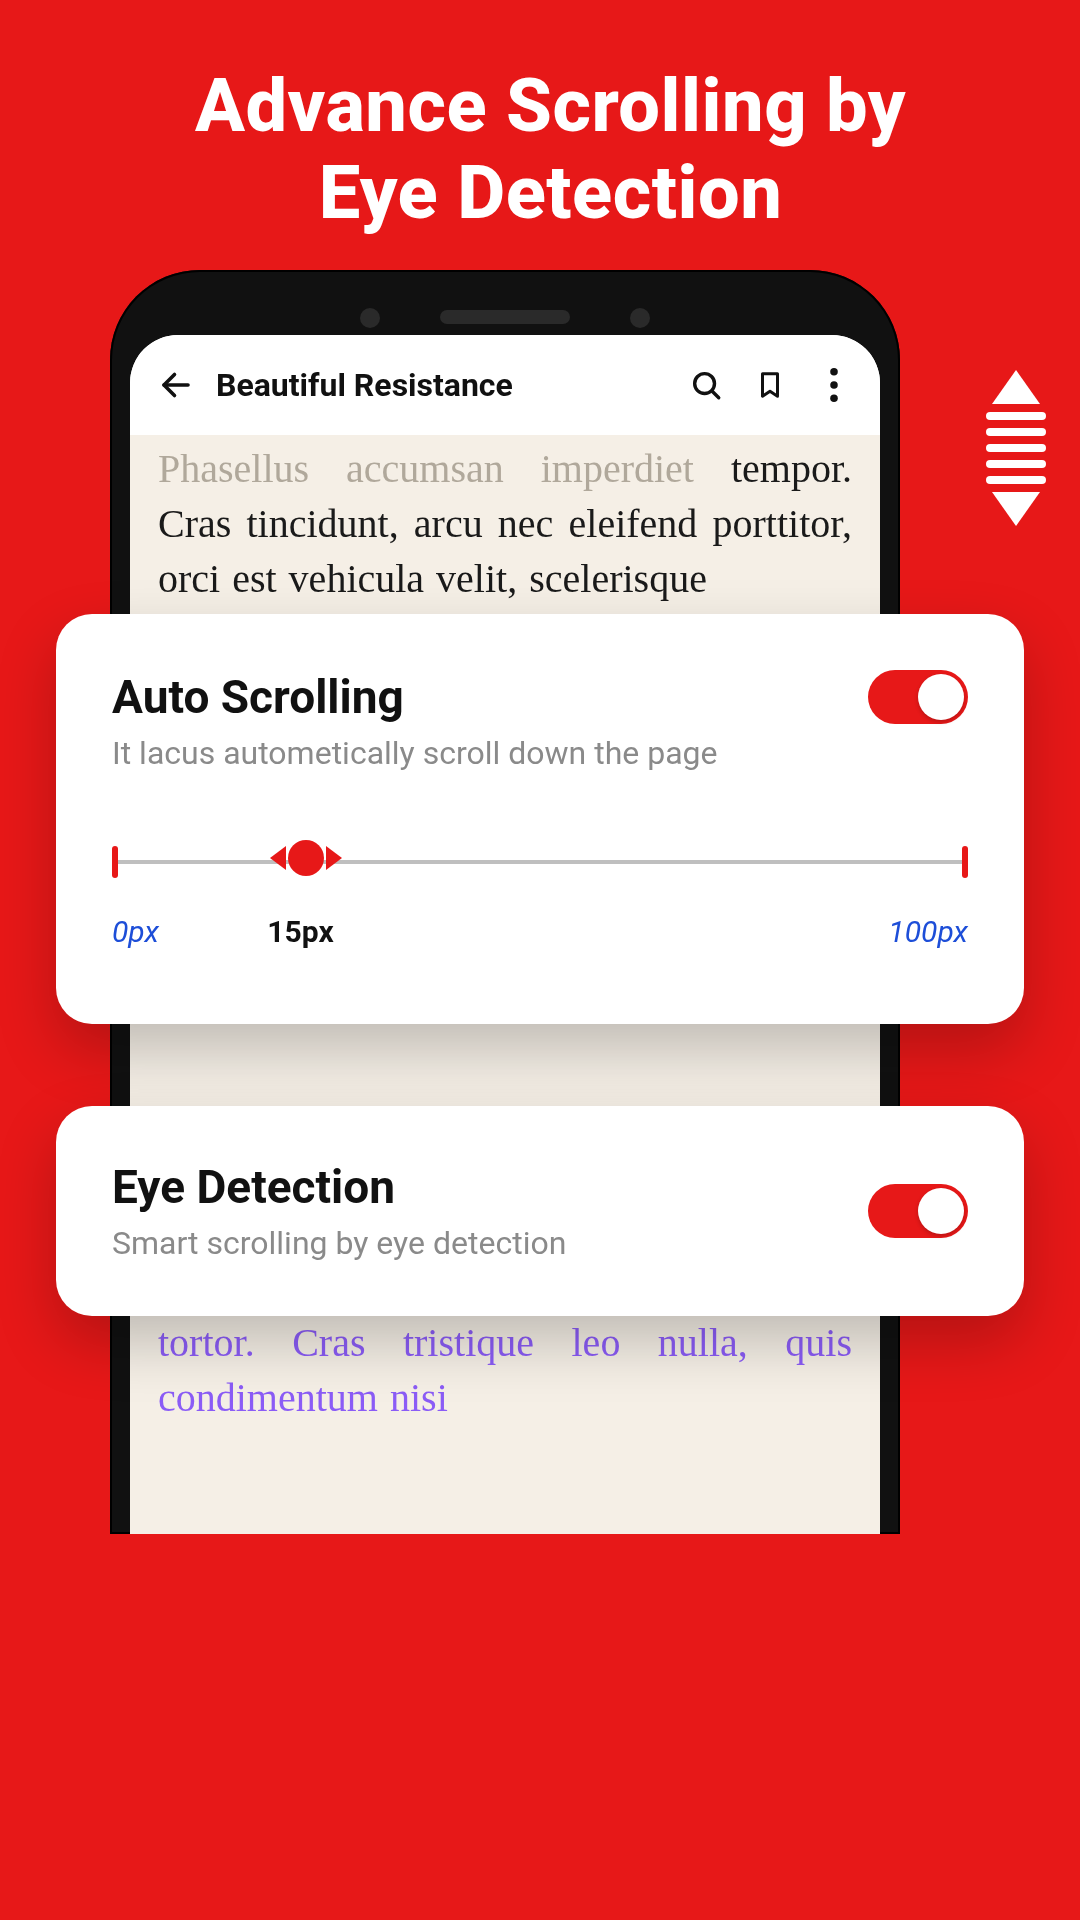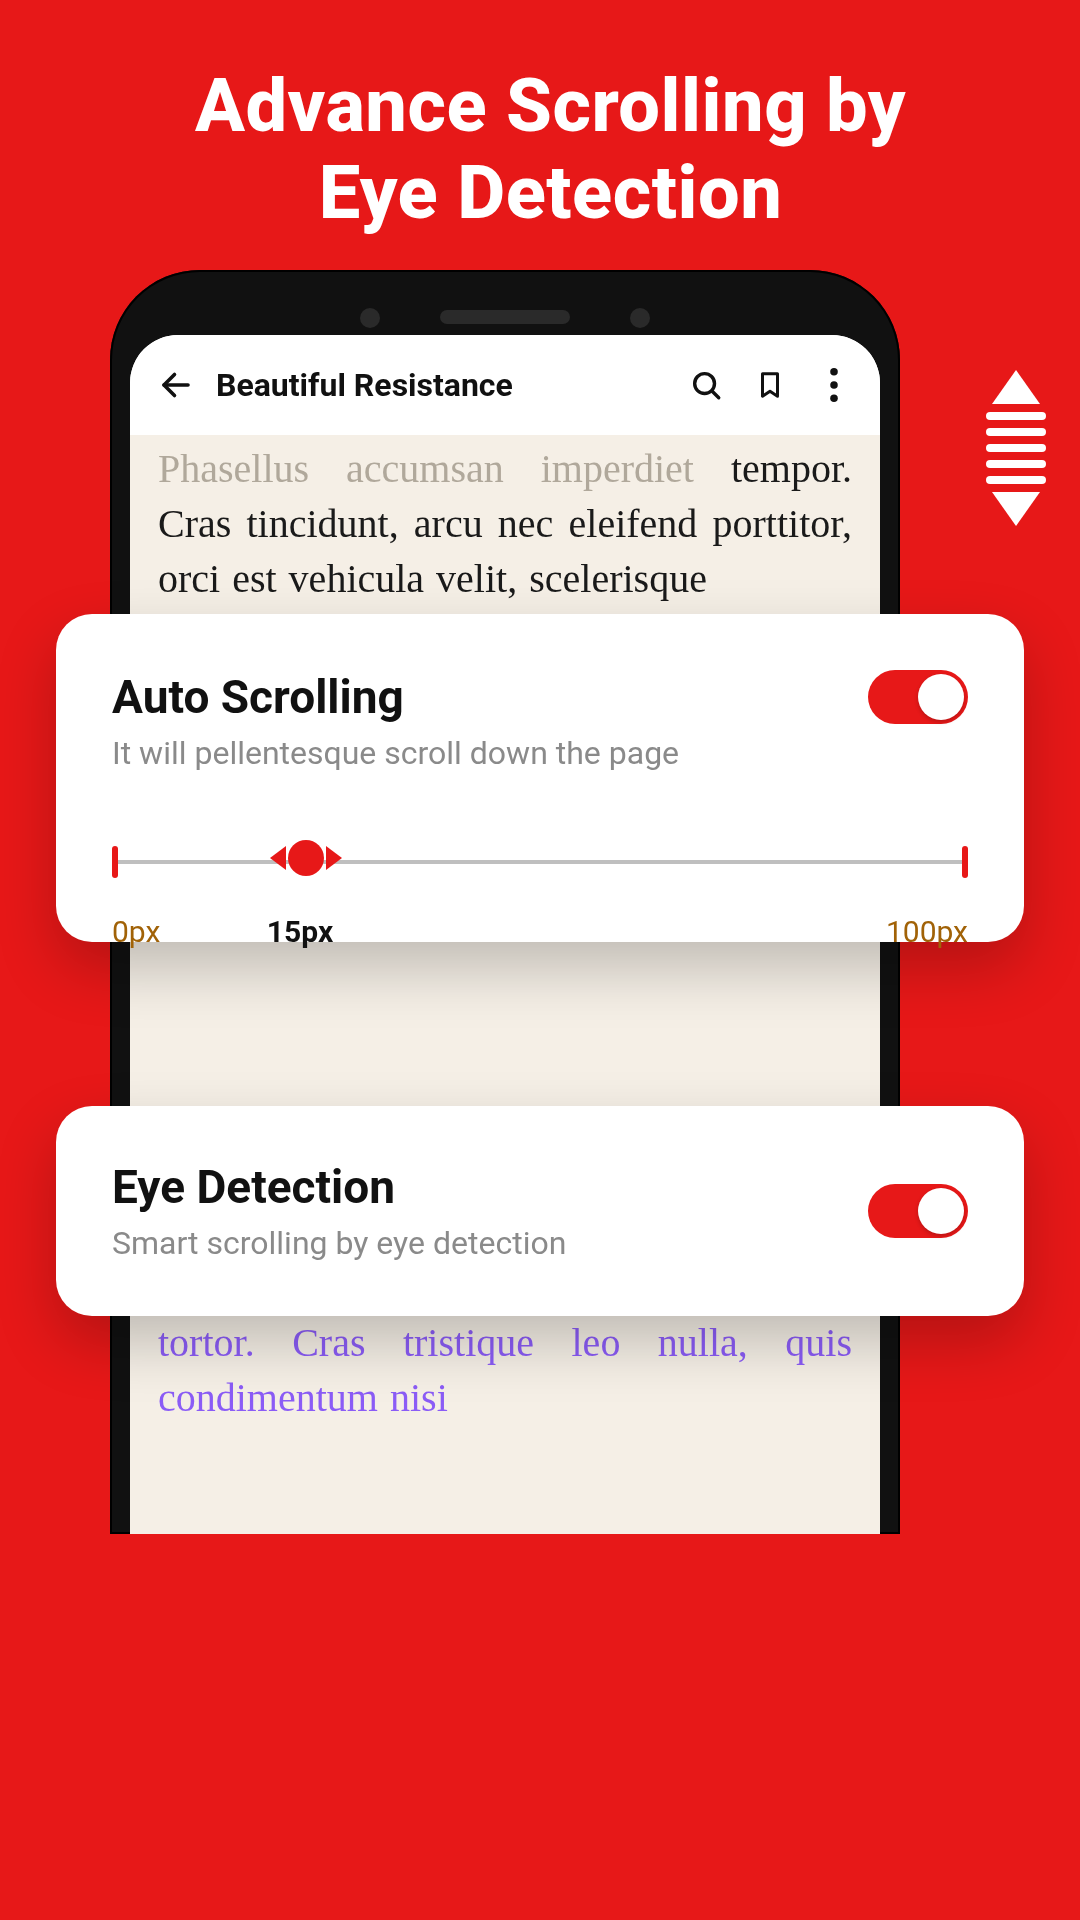--- a/index.html
+++ b/index.html
@@ -43,40 +43,40 @@
   .reader { background:#f5efe6; color:#1a1a1a; font-family: Georgia, "Times New Roman", serif; font-size:40px; line-height:1.38; padding: 6px 28px 40px; text-align: justify; word-spacing: 2px; height: 1600px;}
   .reader .fade-top { color:#b0a89b; }
   .reader .fade-bottom { color:#8b5cf6; }
   .reader p { margin-bottom: 8px; }
 
   .card {
     position:absolute; background:#fff; border-radius:36px;
     box-shadow: 0 26px 60px rgba(0,0,0,.22);
     padding: 56px 56px;
   }
-  .card-1 { left:56px; right:56px; top:614px; height:328px; }
+  .card-1 { left:56px; right:56px; top:614px; height:410px; }
   .card-2 { left:56px; right:56px; top:1106px; height:210px; display:flex; align-items:center; }
 
   .card-row { display:flex; align-items:flex-start; justify-content:space-between; }
   .card h2 { font-size:46px; font-weight:700; color:#111; margin-bottom:10px; }
   .card .sub { font-size:32px; color:#8a8a8a; }
 
   .toggle { position:relative; width:100px; height:54px; background:#e71818; border-radius:30px; flex:0 0 auto; }
   .toggle .knob { position:absolute; top:4px; right:4px; width:46px; height:46px; background:#fff; border-radius:50%; box-shadow:0 2px 4px rgba(0,0,0,.2);}
 
   .slider { position:relative; margin-top: 60px; height: 60px;}
   .slider .track { position:absolute; left:0; right:0; top:28px; height:4px; background:#bfbfbf; border-radius:2px;}
   .slider .tick { position:absolute; top:14px; width:6px; height:32px; background:#e71818; border-radius:3px;}
   .slider .tick.min { left:0;} .slider .tick.max { right:0;}
   .slider .knob-wrap { position:absolute; top:8px; display:flex; align-items:center; gap:2px;}
   .slider .knob-wrap .ltri{width:0;height:0;border-top:12px solid transparent;border-bottom:12px solid transparent;border-right:16px solid #e71818;}
   .slider .knob-wrap .rtri{width:0;height:0;border-top:12px solid transparent;border-bottom:12px solid transparent;border-left:16px solid #e71818;}
   .slider .knob-wrap .dot{width:36px;height:36px;background:#e71818;border-radius:50%;}
   .slider-labels { display:flex; justify-content:space-between; margin-top: 14px; font-size:30px; padding-top: 8px;}
-  .slider-labels .min,.slider-labels .max{ color:#a16207;}
+  .slider-labels .min,.slider-labels .max{ color:#1d4ed8;font-style:italic;}
   .slider-labels .val{ color:#111; font-weight:700;margin-left:16px;}
 
   svg { display:block; }
 </style>
 </head>
 <body>
 
 <div class="hero-title">
   <div>Advance Scrolling by</div>
   <div>Eye Detection</div>
@@ -137,21 +137,21 @@
       <p class="fade-bottom">dignissim, interdum orci. Donec in ullamcorper lacus, molestie accumsan tortor. Cras tristique leo nulla, quis condimentum nisi</p>
     </div>
 
   </div>
 </div>
 
 <div class="card card-1">
   <div class="card-row">
     <div>
       <h2>Auto Scrolling</h2>
-      <div class="sub">It will pellentesque scroll down the page</div>
+      <div class="sub">It lacus autometically scroll down the page</div>
     </div>
     <div class="toggle">
       <span class="knob"></span>
     </div>
   </div>
   <div class="slider">
     <div class="track"></div>
     <span class="tick min"></span>
     <span class="tick max"></span>
     <span class="knob-wrap" id="slider-knob" style="left: calc(23% - 39px);">

